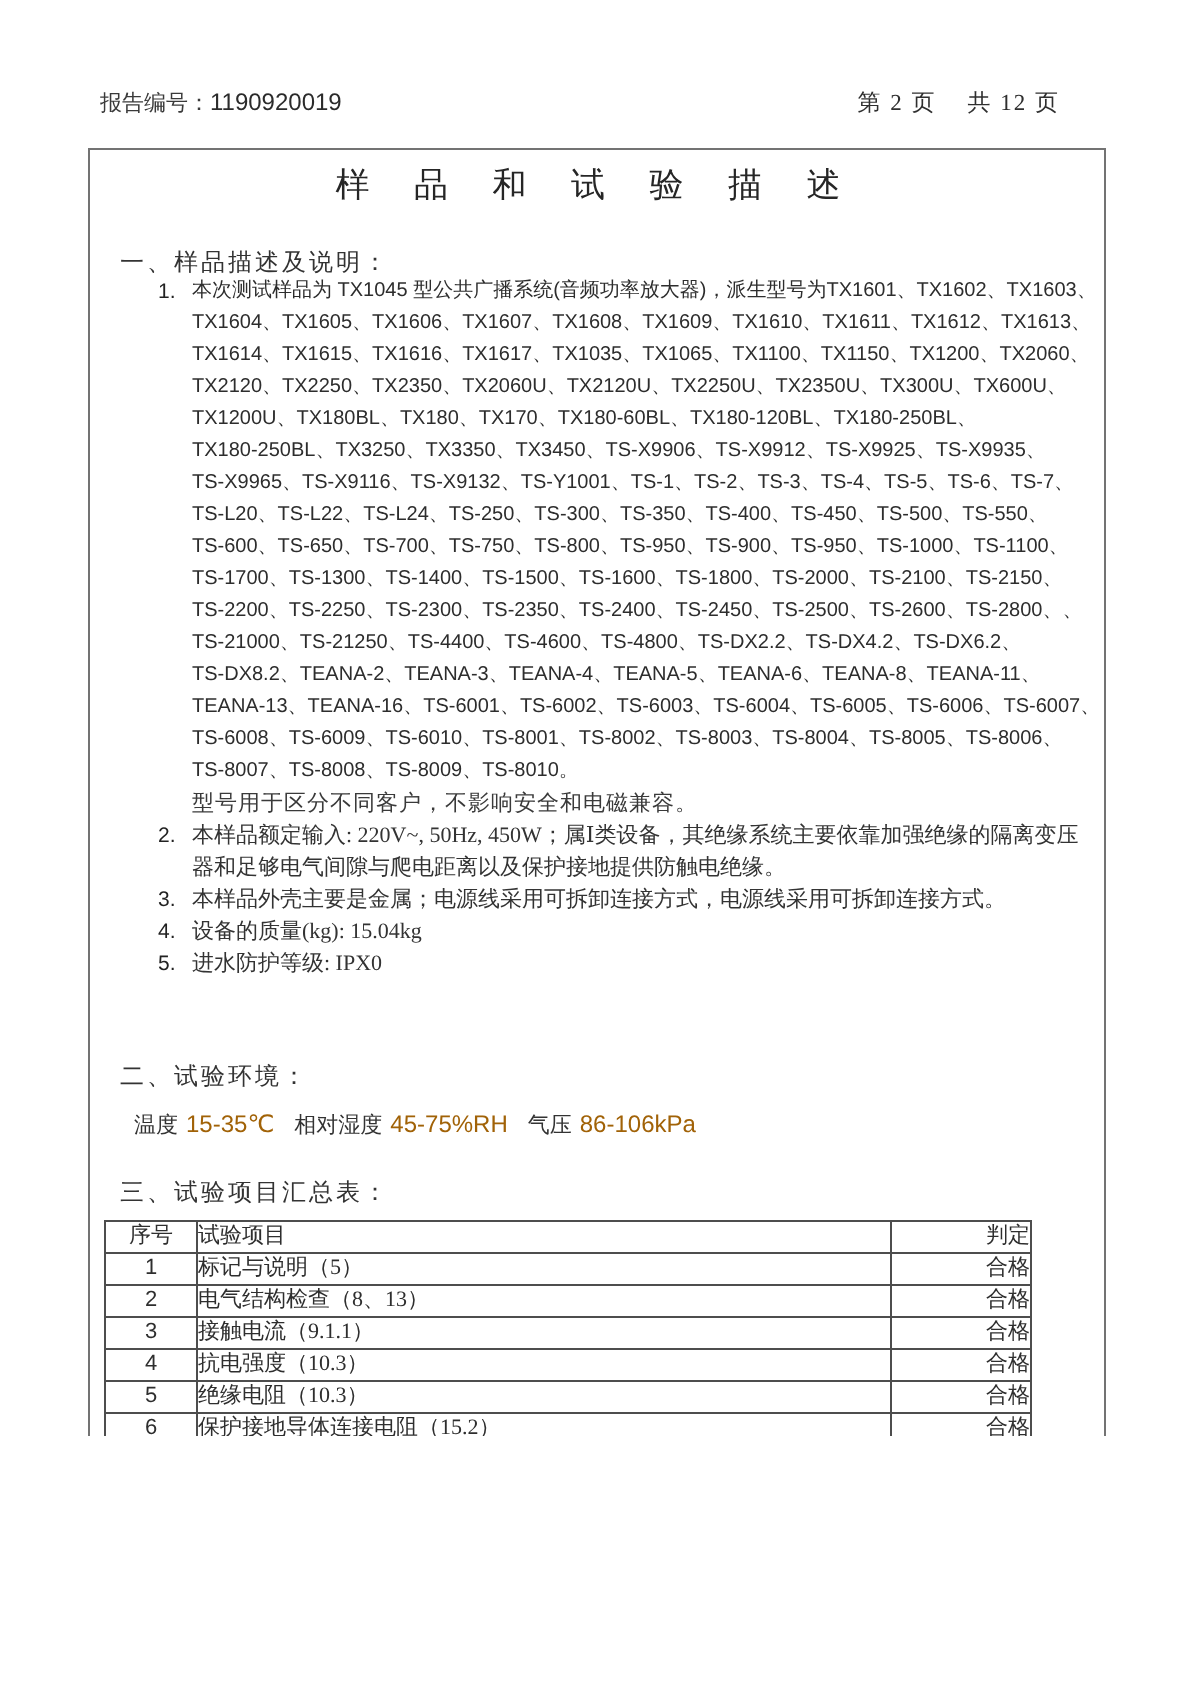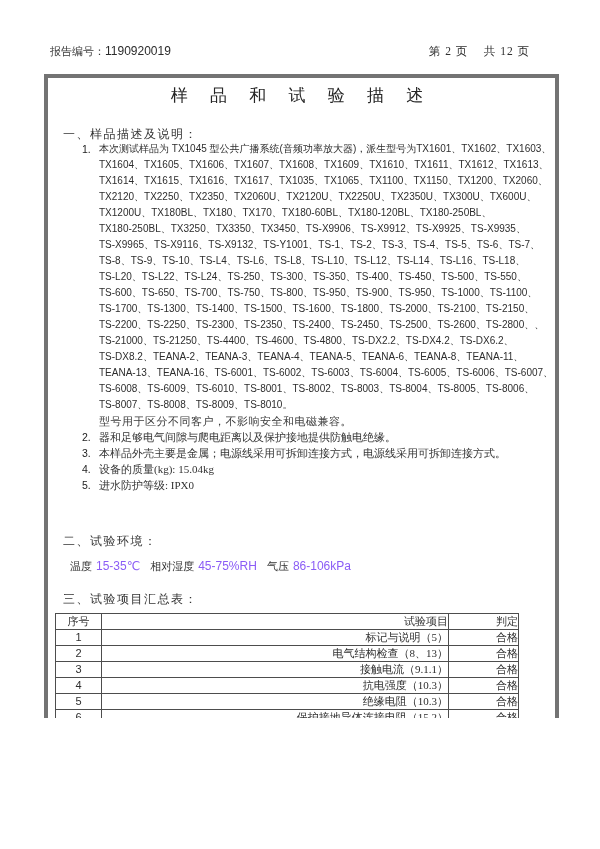--- a/index.html
+++ b/index.html
@@ -8,21 +8,21 @@
     font-family:"Liberation Serif","DejaVu Serif",serif;color:#333;
     overflow:hidden;
   }
   
   .hdr-left{position:absolute;left:50px;top:44px;font-size:11px;color:#3a3a3a;white-space:pre;}
   .hdr-left .rep-no{font-family:"Liberation Sans","DejaVu Sans",sans-serif;font-size:12px;color:#2b2b2b;}
   .hdr-right{position:absolute;right:70px;top:44px;font-size:11.5px;color:#2f2f2f;white-space:pre;letter-spacing:1px;}
   
   .box{
     position:absolute;left:44px;top:74px;width:507px;height:682px;
-    border:4px solid #737373;background:#fff;
+    border:1px solid #737373;background:#fff;
   }
   .doc-title{
     position:absolute;left:0;right:0;top:6px;text-align:center;
     font-size:17px;letter-spacing:9px;color:#262626;white-space:pre;
   }
   .sec-head{position:absolute;left:15px;font-size:12px;color:#333;letter-spacing:1.5px;white-space:pre;}
   #s1-head{top:36px;margin-top:12px;}
   #s2-head{top:455px;}
   #s3-head{top:513px;}
   
@@ -38,33 +38,33 @@
     font-size:10px;color:#2d2d2d;line-height:16px;white-space:nowrap;
   }
   .lines-cn > div{
     font-size:11px;color:#333;line-height:16px;white-space:nowrap;
   }
   .note-line{font-size:11px;color:#3a3a3a;letter-spacing:0.5px;line-height:16px;white-space:nowrap;}
   
   .env{position:absolute;left:22px;top:478px;white-space:nowrap;}
   .env-pair{margin-right:10px;}
   .env-label{font-size:11px;color:#333;}
-  .env-value{font-family:"Liberation Sans","DejaVu Sans",sans-serif;font-size:12px;color:#8b5cf6;}
+  .env-value{font-family:"Liberation Sans","DejaVu Sans",sans-serif;font-size:12px;color:#a16207;}
   
   .tbl-wrap{position:absolute;left:7px;top:535px;width:463px;}
   table.sum{border-collapse:collapse;width:100%;table-layout:fixed;}
   table.sum th,table.sum td{
     border:1px solid #4d4d4d;height:15px;line-height:15px;padding:0;
     font-size:11px;font-weight:normal;color:#2e2e2e;overflow:hidden;white-space:nowrap;
   }
   col.c-no{width:46px;}col.c-item{width:347px;}col.c-res{width:70px;}
   td.cell-no,th.h-no{text-align:center;font-family:"Liberation Sans","DejaVu Sans",sans-serif;font-size:11px;}
   th.h-no,th.h-item,th.h-res{text-align:left;}
   th.h-no{text-align:center;}
-  td.cell-item,th.h-item{text-align:right;padding-left:8px;font-family:Liberation Serif, serif;}
+  td.cell-item,th.h-item{text-align:left;padding-left:8px;font-family:Liberation Serif, serif;}
   td.cell-res,th.h-res{text-align:right;font-size:10.5px;}
 </style>
 </head>
 <body>
 
 <div id="page">
 
   <div class="hdr-left"><span>报告编号：</span><span class="rep-no">1190920019</span></div>
 
   <div class="hdr-right">第 2 页    共 12 页</div>
@@ -81,39 +81,39 @@
         <span class="li-num">1.</span>
         <div class="li-body">
           <div class="lines-models">
               <div>本次测试样品为 TX1045 型公共广播系统(音频功率放大器)，派生型号为TX1601、TX1602、TX1603、</div>
               <div>TX1604、TX1605、TX1606、TX1607、TX1608、TX1609、TX1610、TX1611、TX1612、TX1613、</div>
               <div>TX1614、TX1615、TX1616、TX1617、TX1035、TX1065、TX1100、TX1150、TX1200、TX2060、</div>
               <div>TX2120、TX2250、TX2350、TX2060U、TX2120U、TX2250U、TX2350U、TX300U、TX600U、</div>
               <div>TX1200U、TX180BL、TX180、TX170、TX180-60BL、TX180-120BL、TX180-250BL、</div>
               <div>TX180-250BL、TX3250、TX3350、TX3450、TS-X9906、TS-X9912、TS-X9925、TS-X9935、</div>
               <div>TS-X9965、TS-X9116、TS-X9132、TS-Y1001、TS-1、TS-2、TS-3、TS-4、TS-5、TS-6、TS-7、</div>
-              <div>TS-8、TS-9、TS-10、TS-L4、TS-L6、TS-L8、TS-L10、TS-L12、TS-L14、TS-L16、TS-L18、</div>
               <div>TS-L20、TS-L22、TS-L24、TS-250、TS-300、TS-350、TS-400、TS-450、TS-500、TS-550、</div>
               <div>TS-600、TS-650、TS-700、TS-750、TS-800、TS-950、TS-900、TS-950、TS-1000、TS-1100、</div>
               <div>TS-1700、TS-1300、TS-1400、TS-1500、TS-1600、TS-1800、TS-2000、TS-2100、TS-2150、</div>
               <div>TS-2200、TS-2250、TS-2300、TS-2350、TS-2400、TS-2450、TS-2500、TS-2600、TS-2800、、</div>
               <div>TS-21000、TS-21250、TS-4400、TS-4600、TS-4800、TS-DX2.2、TS-DX4.2、TS-DX6.2、</div>
               <div>TS-DX8.2、TEANA-2、TEANA-3、TEANA-4、TEANA-5、TEANA-6、TEANA-8、TEANA-11、</div>
               <div>TEANA-13、TEANA-16、TS-6001、TS-6002、TS-6003、TS-6004、TS-6005、TS-6006、TS-6007、</div>
               <div>TS-6008、TS-6009、TS-6010、TS-8001、TS-8002、TS-8003、TS-8004、TS-8005、TS-8006、</div>
               <div>TS-8007、TS-8008、TS-8009、TS-8010。</div>
             </div>
           <div class="note-line">型号用于区分不同客户，不影响安全和电磁兼容。</div>
         </div>
       </div>
 
       <div class="li">
         <span class="li-num">2.</span>
         <div class="li-body">
           <div class="lines-cn">
+              <div>本样品额定输入: 220V~, 50Hz, 450W；属Ⅰ类设备，其绝缘系统主要依靠加强绝缘的隔离变压</div>
               <div>器和足够电气间隙与爬电距离以及保护接地提供防触电绝缘。</div>
             </div>
         </div>
       </div>
 
       <div class="li">
         <span class="li-num">3.</span>
         <div class="li-body">
           <div class="lines-cn">
               <div>本样品外壳主要是金属；电源线采用可拆卸连接方式，电源线采用可拆卸连接方式。</div>

